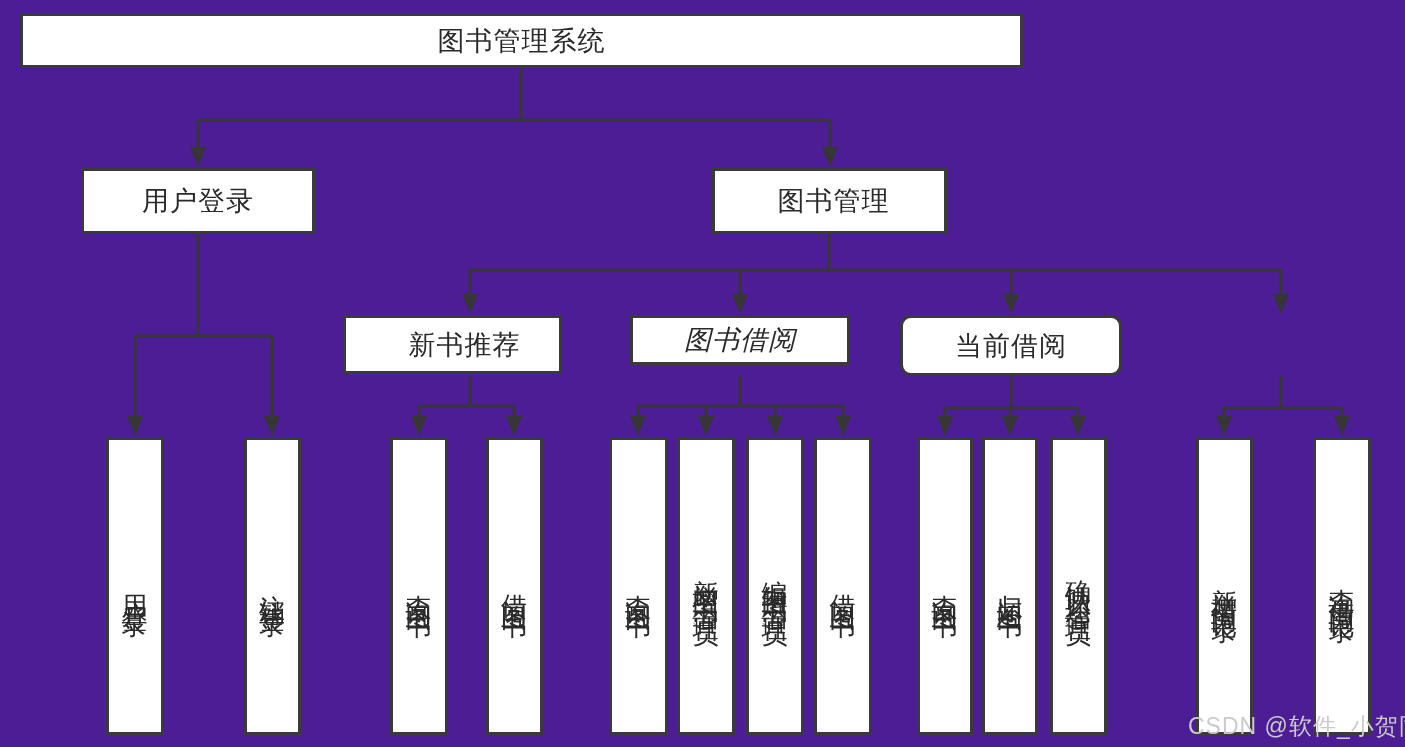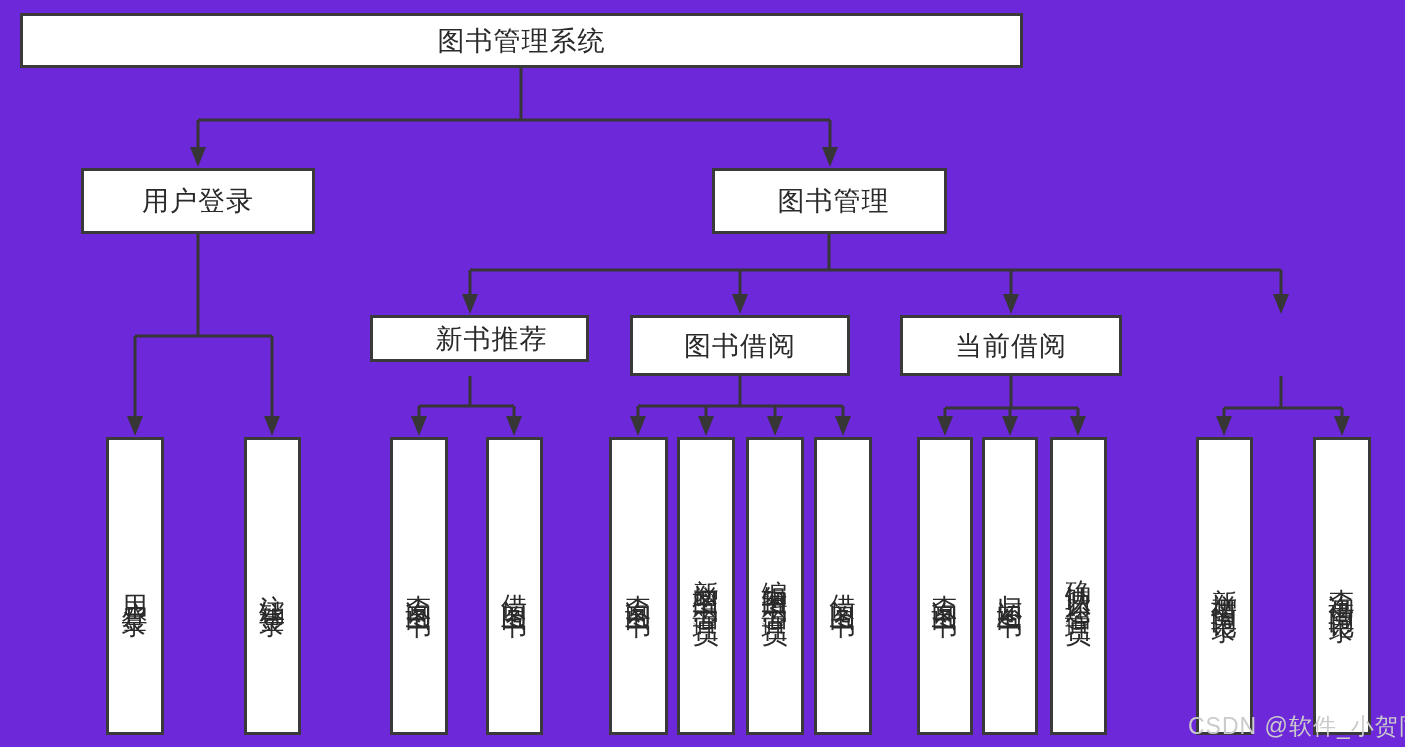--- a/index.html
+++ b/index.html
@@ -4,21 +4,21 @@
 <style>
   html, body {
     margin: 0;
     padding: 0;
     background: #ffffff;
   }
   #canvas {
     position: relative;
     width: 1405px;
     height: 747px;
-    background: #6d28d9;
+    background: #4c1d95;
     font-family: "Liberation Sans", "DejaVu Sans", sans-serif;
     overflow: hidden;
   }
   #connectors {
     position: absolute;
     left: 0; top: 0;
     width: 1405px;
     height: 747px;
   }
   .node {
@@ -147,27 +147,27 @@
     <span>图书管理系统</span>
   </div>
 
   <div class="node hnode" style="left:81px; top:168px; width:234px; height:66px;">
     <span>用户登录</span>
   </div>
   <div class="node hnode" style="left:712px; top:168px; width:235px; height:66px;padding-left:8px;">
     <span>图书管理</span>
   </div>
 
-  <div class="node hnode" style="left:370px; top:315px; width:219px; height:47px;padding-left:24px;">
+  <div class="node hnode" style="left:343px; top:315px; width:219px; height:59px;padding-left:24px;">
     <span>新书推荐</span>
   </div>
-  <div class="node hnode" style="left:630px; top:315px; width:220px; height:61px;">
+  <div class="node hnode" style="left:630px; top:315px; width:220px; height:50px;font-style:italic;">
     <span>图书借阅</span>
   </div>
-  <div class="node hnode" style="left:900px; top:315px; width:222px; height:61px;">
+  <div class="node hnode" style="left:900px; top:315px; width:222px; height:61px;border-radius:11px;">
     <span>当前借阅</span>
   </div>
 
   <div class="node vnode" style="left:106px; top:437px; width:58px; height:298px;">
     <span>用户登录</span>
   </div>
   <div class="node vnode" style="left:244px; top:437px; width:57px; height:298px;">
     <span>注销登录</span>
   </div>
 

